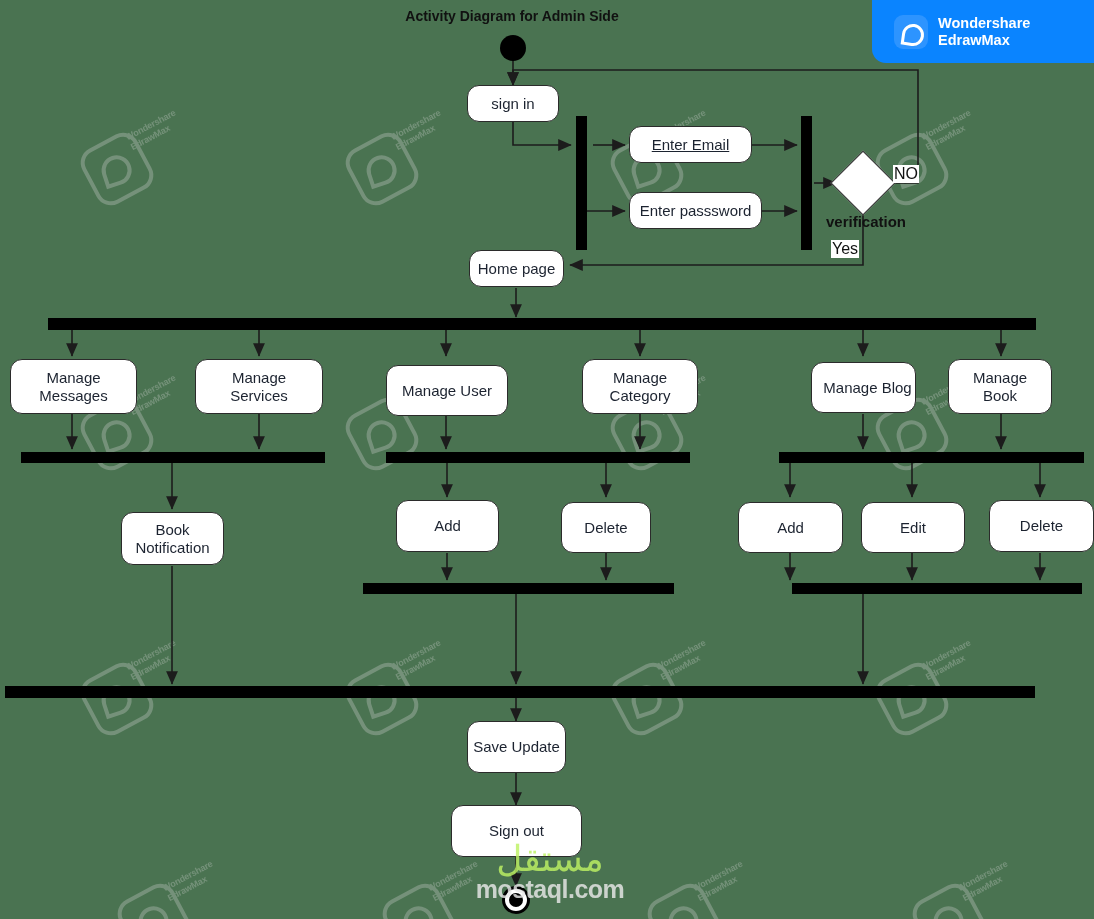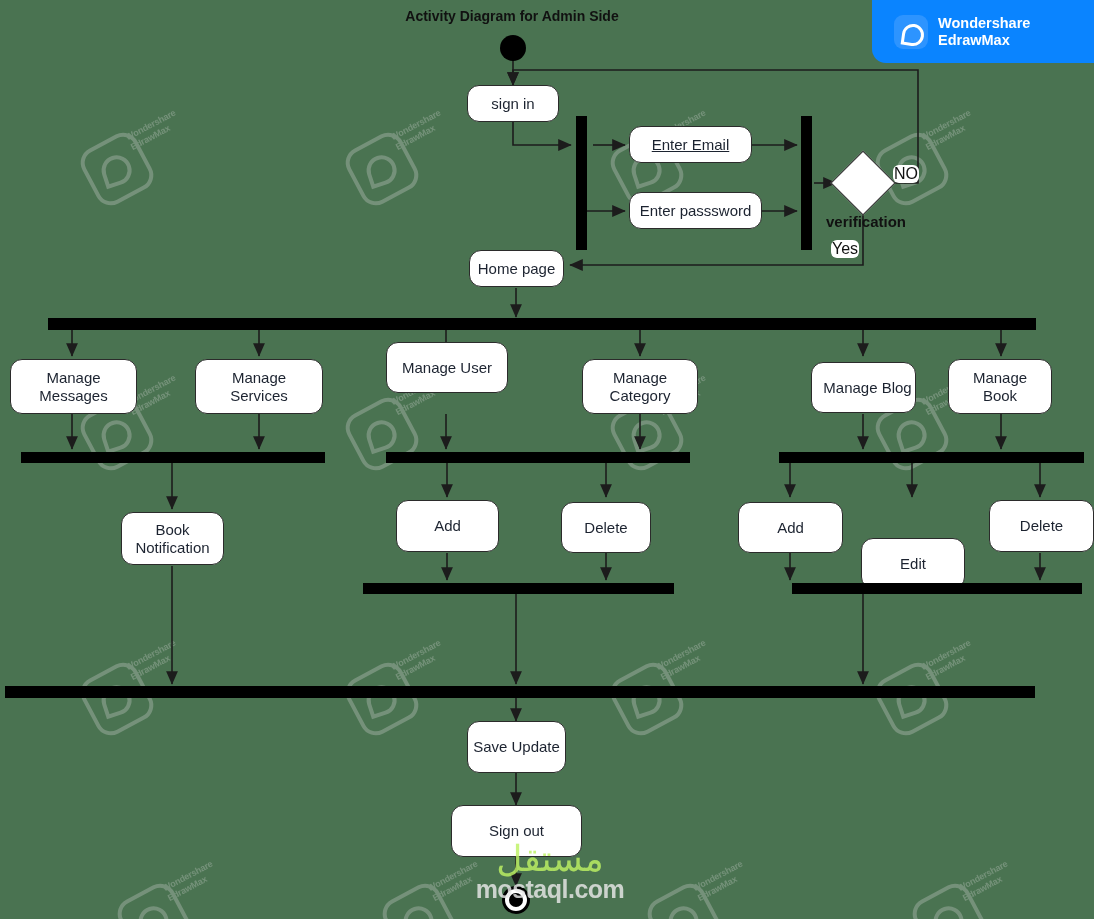--- a/index.html
+++ b/index.html
@@ -137,21 +137,20 @@
     z-index: 3;
     box-sizing: border-box;
   }
 
   .edge-label {
     position: absolute;
     font-size: 16px;
     color: #111;
     z-index: 4;
     white-space: nowrap;
-    border-radius: 6px;
   }
   .edge-label.boxed {
     background: #ffffff;
     padding: 0 1px;
   }
   .edge-label.bold {
     font-weight: bold;
     font-size: 15px;
   }
 
@@ -464,21 +463,21 @@
       </span>
     </div>
 
     <div class="node" style="left:195px; top:359px; width:128px; height:55px;">
       <span>
         <span>Manage</span><br>
         <span>Services</span>
       </span>
     </div>
 
-    <div class="node" style="left:386px; top:342px; width:122px; height:51px;">
+    <div class="node" style="left:386px; top:365px; width:122px; height:51px;">
       <span>Manage User</span>
     </div>
 
     <div class="node" style="left:582px; top:359px; width:116px; height:55px;">
       <span>
         <span>Manage</span><br>
         <span>Category</span>
       </span>
     </div>
 
@@ -507,21 +506,21 @@
     <div class="node" style="left:396px; top:500px; width:103px; height:52px;">
       <span>Add</span>
     </div>
     <div class="node" style="left:561px; top:502px; width:90px; height:51px;">
       <span>Delete</span>
     </div>
 
     <div class="node" style="left:738px; top:502px; width:105px; height:51px;">
       <span>Add</span>
     </div>
-    <div class="node" style="left:861px; top:502px; width:104px; height:51px;margin-top:36px;">
+    <div class="node" style="left:861px; top:502px; width:104px; height:51px;">
       <span>Edit</span>
     </div>
     <div class="node" style="left:989px; top:500px; width:105px; height:52px;">
       <span>Delete</span>
     </div>
 
     <div class="bar" style="left:363px; top:583px; width:311px; height:11px;"></div>
     <div class="bar" style="left:792px; top:583px; width:290px; height:11px;"></div>
 
     <div class="bar" style="left:5px; top:686px; width:1030px; height:12px;"></div>

